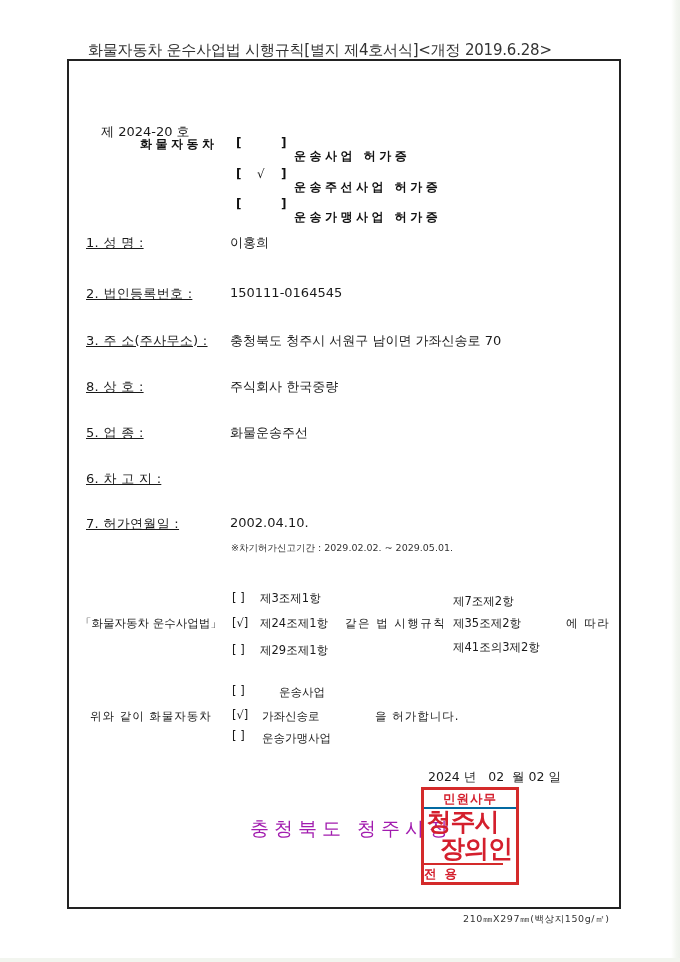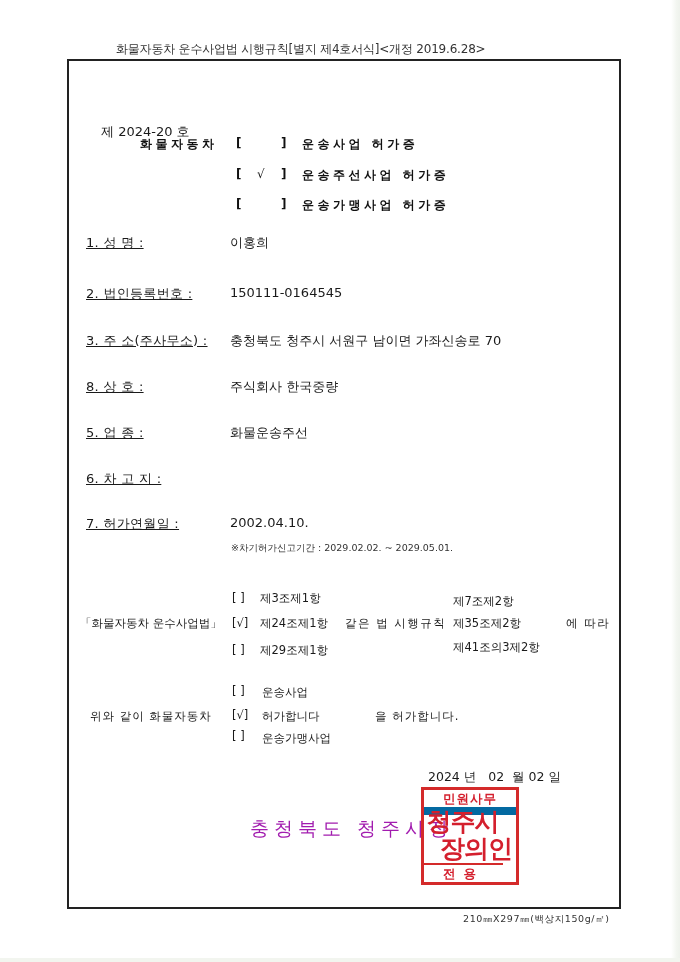--- a/index.html
+++ b/index.html
@@ -8,64 +8,64 @@
     font-family: "DejaVu Sans", "Liberation Sans", sans-serif; color: #1a1a1a;
   }
   .page-edge {
     position: absolute; top: 0; right: 0; width: 9px; height: 962px;
     background: linear-gradient(to right, #ffffff, #f3f6f1 60%, #eef2ec);
   }
   .page-bottom-edge {
     position: absolute; left: 0; bottom: 0; width: 680px; height: 4px; background: #f2f5ef;
   }
   .abs { position: absolute; white-space: nowrap; }
-  .header { left: 88px; top: 41px; font-size: 12px; color: #333; letter-spacing: -0.2px; margin-left: 28px; }
+  .header { left: 88px; top: 41px; font-size: 15px; color: #333; letter-spacing: -0.2px; }
   .frame {
     position: absolute; left: 67px; top: 59px; width: 550px; height: 846px;
     border: 2px solid #222; box-sizing: content-box;
   }
   .doc-no { left: 101px; top: 99px; font-size: 13px; margin-top: 24px; }
 
   .title-row { font-size: 12px; font-weight: bold; letter-spacing: 3.5px; color: #111; }
   .title-prefix { left: 140px; top: 136px; }
   .br-open { left: 236px; }
   .br-check { left: 257px; font-weight: normal; font-family: "DejaVu Serif", serif; }
   .br-close { left: 281px; }
-  .title-text { left: 302px; }
+  .title-text { left: 294px; margin-top: 12px; }
 
   .field-label { left: 86px; font-size: 13px; letter-spacing: 0.3px; text-decoration: underline; }
   .field-value { left: 230px; font-size: 13px; }
   .note { left: 231px; top: 542px; font-size: 9.5px; color: #333; }
 
   .law { font-size: 11.5px; }
   .permit { font-size: 11.5px; }
 
   .date { left: 428px; top: 769px; font-size: 12.5px; }
   .signer { left: 250px; top: 816px; font-size: 19px; letter-spacing: 5px; color: #a21caf; }
 
   .stamp {
     position: absolute; left: 421px; top: 787px; width: 92px; height: 92px;
     border: 3px solid #d42a2a; background: rgba(255,255,255,0.0);
     color: #d41f2d; font-weight: bold; box-sizing: content-box;
   }
   .stamp .top {
     position: absolute; left: 0; top: 0; width: 92px; height: 17px;
-    border-bottom: 8px solid #0369a1; font-size: 12.5px; text-align: center; line-height: 17px; letter-spacing: 1px;
+    border-bottom: 2px solid #0369a1; font-size: 12.5px; text-align: center; line-height: 17px; letter-spacing: 1px;
   }
   .stamp .mid1 {
     position: absolute; left: 0; top: 18px; width: 77px; text-align: center;
     font-size: 25px; line-height: 28px; letter-spacing: -1px;
   }
   .stamp .mid2 {
     position: absolute; left: 0; top: 45px; width: 104px; text-align: center;
     font-size: 25px; line-height: 28px; letter-spacing: -1px;
   }
   .stamp .bottom {
     position: absolute; left: 0; bottom: 0; width: 79px; height: 17px;
-    border-top: 2px solid #d42a2a; font-size: 12.5px; text-align: center; line-height: 17px; letter-spacing: 8px;
+    border-top: 2px solid #d42a2a; font-size: 12.5px; line-height: 17px; letter-spacing: 8px;
   }
   .footer { left: 463px; top: 913px; font-size: 9.5px; letter-spacing: 0.6px; color: #333; }
 </style>
 </head>
 <body>
 
 <div class="page-edge"></div>
 <div class="page-bottom-edge"></div>
 
 <div class="abs header">화물자동차 운수사업법 시행규칙[별지 제4호서식]&lt;개정 2019.6.28&gt;</div>
@@ -123,25 +123,25 @@
 <div class="abs law" style="left:260px; top:616px">제24조제1항</div>
 <div class="abs law" style="left:345px; top:616px; letter-spacing:1.5px">같은 법 시행규칙</div>
 <div class="abs law" style="left:453px; top:616px">제35조제2항</div>
 <div class="abs law" style="left:566px; top:616px; letter-spacing:1.5px">에 따라</div>
 
 <div class="abs law" style="left:232px; top:643px">[   ]</div>
 <div class="abs law" style="left:260px; top:643px">제29조제1항</div>
 <div class="abs law" style="left:453px; top:640px">제41조의3제2항</div>
 
 <div class="abs permit" style="left:232px; top:684px">[   ]</div>
-<div class="abs permit" style="left:262px; top:685px">운송사업</div>
+<div class="abs permit" style="left:279px; top:685px">운송사업</div>
 
 <div class="abs permit" style="left:90px; top:709px; letter-spacing:1px">위와 같이 화물자동차</div>
 <div class="abs permit" style="left:232px; top:708px">[√]</div>
-<div class="abs permit" style="left:262px; top:709px">허가합니다</div>
+<div class="abs permit" style="left:262px; top:709px">가좌신송로</div>
 <div class="abs permit" style="left:375px; top:709px; letter-spacing:1px">을 허가합니다.</div>
 
 <div class="abs permit" style="left:232px; top:729px">[   ]</div>
 <div class="abs permit" style="left:262px; top:731px">운송가맹사업</div>
 
 <div class="abs date" style="white-space:pre">2024 년   02  월 02 일</div>
 <div class="abs signer">충청북도 청주시장</div>
 
 <div class="stamp">
   <div class="top">민원사무</div>

